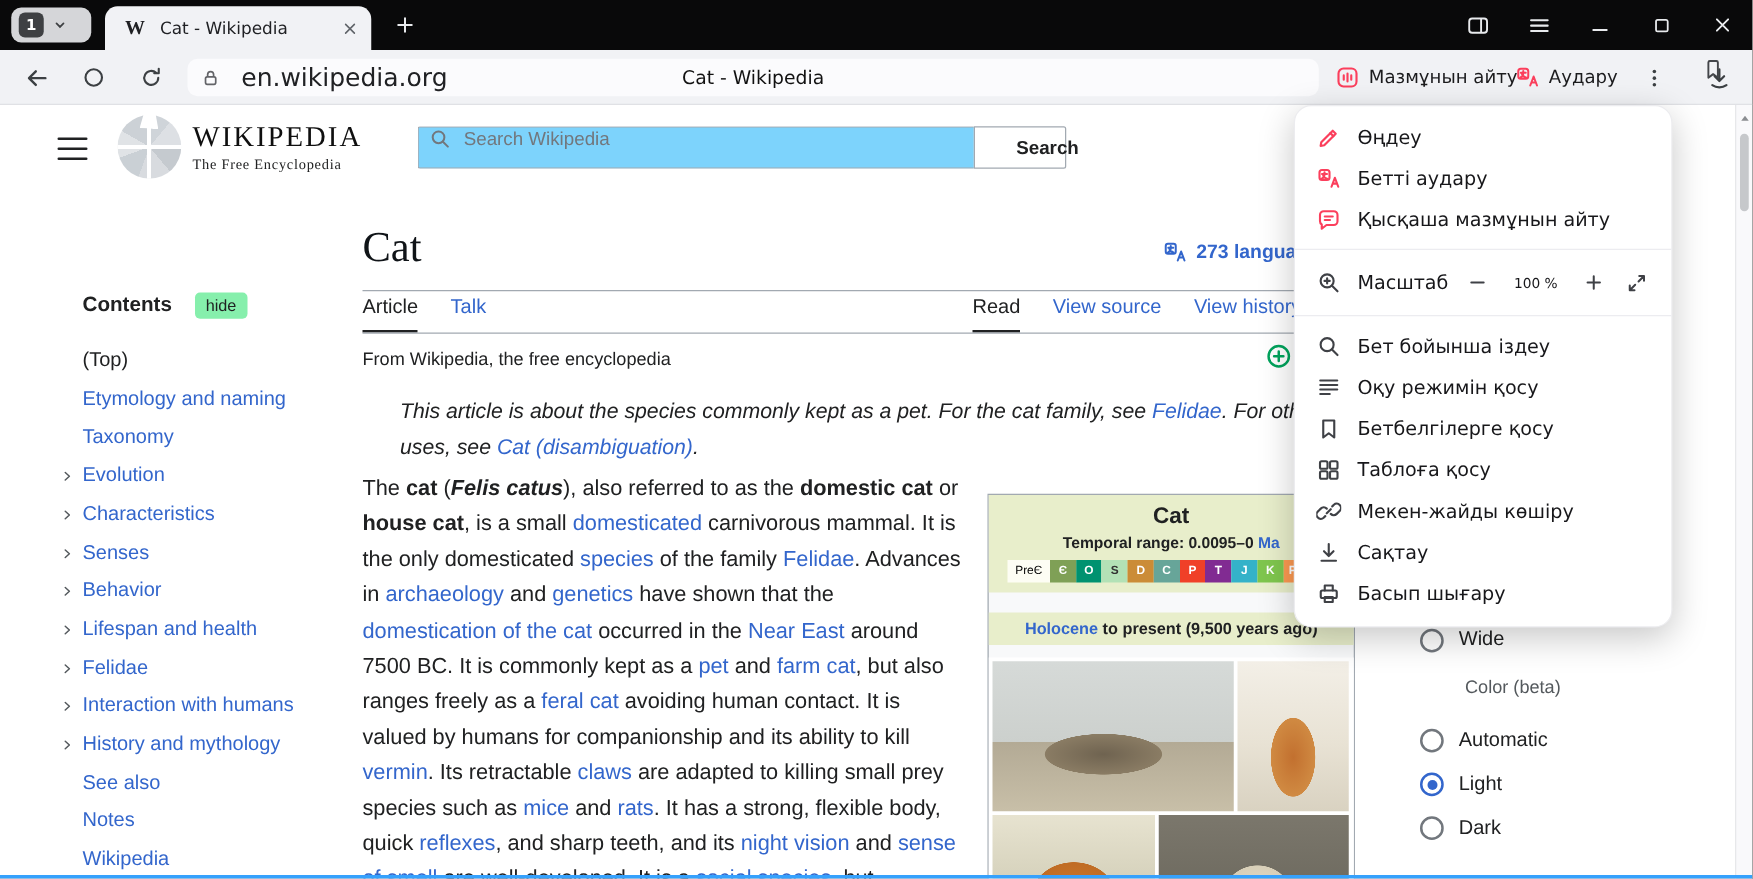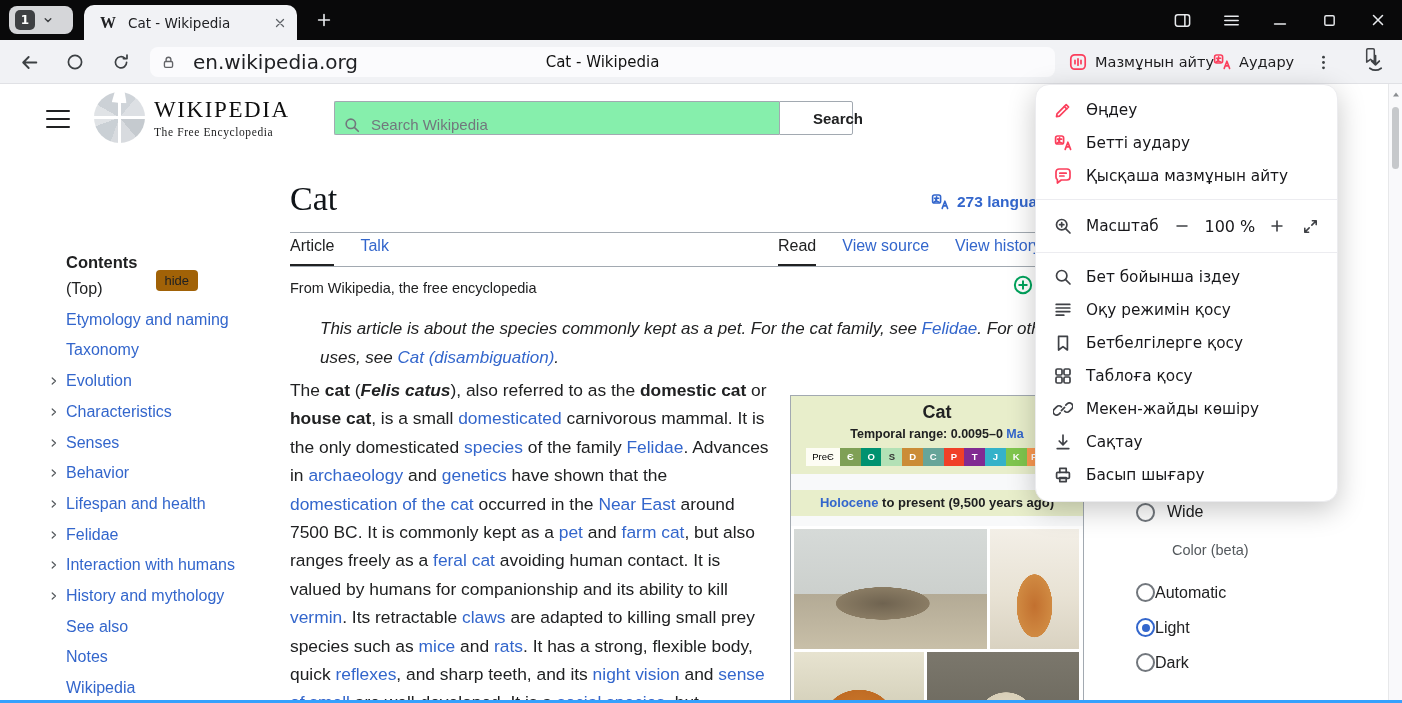--- a/index.html
+++ b/index.html
@@ -41,30 +41,30 @@
     background:
       linear-gradient(90deg,transparent 47%,#fff 47% 53%,transparent 53%),
       linear-gradient(0deg,transparent 47%,#fff 47% 53%,transparent 53%),
       conic-gradient(#cfd4d9 0 40deg,#dde0e4 40deg 90deg,#c5cacf 90deg 140deg,#d8dbdf 140deg 200deg,#cad0d5 200deg 250deg,#e0e3e6 250deg 300deg,#ccd1d6 300deg 360deg);}
   .wp-globe:after{content:"";position:absolute;left:18px;top:-2px;width:15px;height:13px;background:#fff;
     clip-path:polygon(20% 0,80% 0,100% 100%,0 100%);transform:rotate(3deg);}
   .wp-wordmark{position:absolute;left:154px;top:13px;font-family:"Liberation Serif","DejaVu Serif",serif;}
   .wm-main{font-size:23px;letter-spacing:1.6px;color:#0f0f0f;}
   .wm-sub{font-size:11.5px;letter-spacing:.6px;margin-top:3px;color:#202122;}
   .wp-search{position:absolute;left:334px;top:17px;width:445px;height:34px;border:1px solid #a2a9b1;border-right:none;
-    border-radius:2px 0 0 2px;display:flex;align-items:flex-end;box-sizing:border-box;background:#86efac;}
+    border-radius:2px 0 0 2px;display:flex;align-items:flex-start;box-sizing:border-box;background:#7dd3fc;}
   .wp-search input{border:none;outline:none;flex:1;font-size:15px;font-family:inherit;color:#202122;background:transparent;}
   .wp-search input::placeholder{color:#72777d;}
   .wp-search-btn{position:absolute;left:779px;top:17px;width:74px;height:34px;border:1px solid #a2a9b1;background:#fff;
     font-weight:bold;font-size:15px;border-radius:0 2px 2px 0;box-sizing:border-box;display:flex;align-items:center;justify-content:center;cursor:pointer;padding-left:44px;}
 
   
   .toc-head{position:absolute;left:66px;top:150px;display:flex;align-items:center;gap:18px;}
   .toc-title{font-size:16.5px;font-weight:bold;}
-  .hide-chip{font-size:13px;color:#202122;background:#a16207;border-radius:4px;padding:3px 9px;cursor:pointer;margin-top:36px;}
+  .hide-chip{font-size:13px;color:#202122;background:#86efac;border-radius:4px;padding:3px 9px;cursor:pointer;}
   .toc-list{position:absolute;left:48px;top:190px;width:210px;}
   .toc-item{position:relative;line-height:30.7px;padding-left:18px;font-size:16px;color:#3366cc;cursor:pointer;white-space:nowrap;}
   .toc-item.plain{color:#202122;}
   .toc-item .chev{display:none;position:absolute;left:0;top:9px;}
   .toc-item.expandable .chev{display:block;}
 
   
   .art-title{position:absolute;left:290px;top:96px;font-family:"Liberation Serif","DejaVu Serif",serif;font-size:34px;color:#101418;}
   .rule{position:absolute;left:290px;width:795px;height:1px;background:#a2a9b1;}
   .lang-btn{position:absolute;left:930px;top:108px;display:flex;align-items:center;gap:7px;color:#36c;font-weight:bold;font-size:15.5px;cursor:pointer;white-space:nowrap;}
@@ -109,36 +109,36 @@
     linear-gradient(180deg,#7b776c 0%,#615e53 100%);}
 
   
   .ap-row{position:absolute;display:flex;align-items:center;gap:12px;height:24px;}
   .radio{width:19px;height:19px;border:2px solid #72777d;border-radius:50%;background:#fff;box-sizing:border-box;position:relative;flex:0 0 auto;cursor:pointer;}
   .radio.on{border-color:#36c;}
   .radio.on:after{content:"";position:absolute;left:3.5px;top:3.5px;width:8px;height:8px;border-radius:50%;background:#36c;}
   .ap-label{font-size:16px;color:#202122;}
   .ap-section{position:absolute;font-size:14.5px;color:#54595d;}
   .ap-options{position:absolute;left:1136px;top:491px;}
-  .ap-options .opt{display:flex;align-items:center;height:35px;}
+  .ap-options .opt{display:flex;align-items:center;gap:12px;height:35px;}
 
   
   .scrollbar{position:absolute;right:0;top:84px;width:14px;height:619px;background:#f9f9fb;border-left:1px solid #e7e8ea;box-sizing:border-box;}
   .sb-up{position:absolute;top:4px;left:0;width:14px;height:14px;display:flex;align-items:center;justify-content:center;}
   .sb-thumb{position:absolute;top:23px;left:3px;width:7px;height:62px;border-radius:4px;background:#c6c8cb;}
 
   
   .menu{position:absolute;left:1035px;top:84px;width:303px;background:#fff;border:1px solid #ececef;border-radius:14px;
     box-shadow:0 8px 28px rgba(0,0,0,.22);padding:8px 0 10px;box-sizing:border-box;z-index:50;}
   .menu-item{display:flex;align-items:center;gap:13px;height:33px;padding:0 17px;font-size:15.3px;color:#17171a;cursor:pointer;white-space:nowrap;}
   .menu-sep{height:1px;background:#ececf0;margin:7px 0;}
   .zoom-row{height:38px;}
   .zoom-row .grow{flex:1;}
   .zoom-btn{display:flex;align-items:center;justify-content:center;width:24px;height:24px;cursor:pointer;}
-  .zoom-val{width:50px;text-align:center;font-size:16px;}
+  .zoom-val{width:50px;text-align:center;font-size:11px;}
 
   .bottom-line{position:absolute;left:0;bottom:0;width:100%;height:3px;background:#35a1fd;z-index:70;}
 </style>
 </head>
 <body>
 
 <div class="window">
 
   <div class="tabbar">
     <div class="tab-counter">

